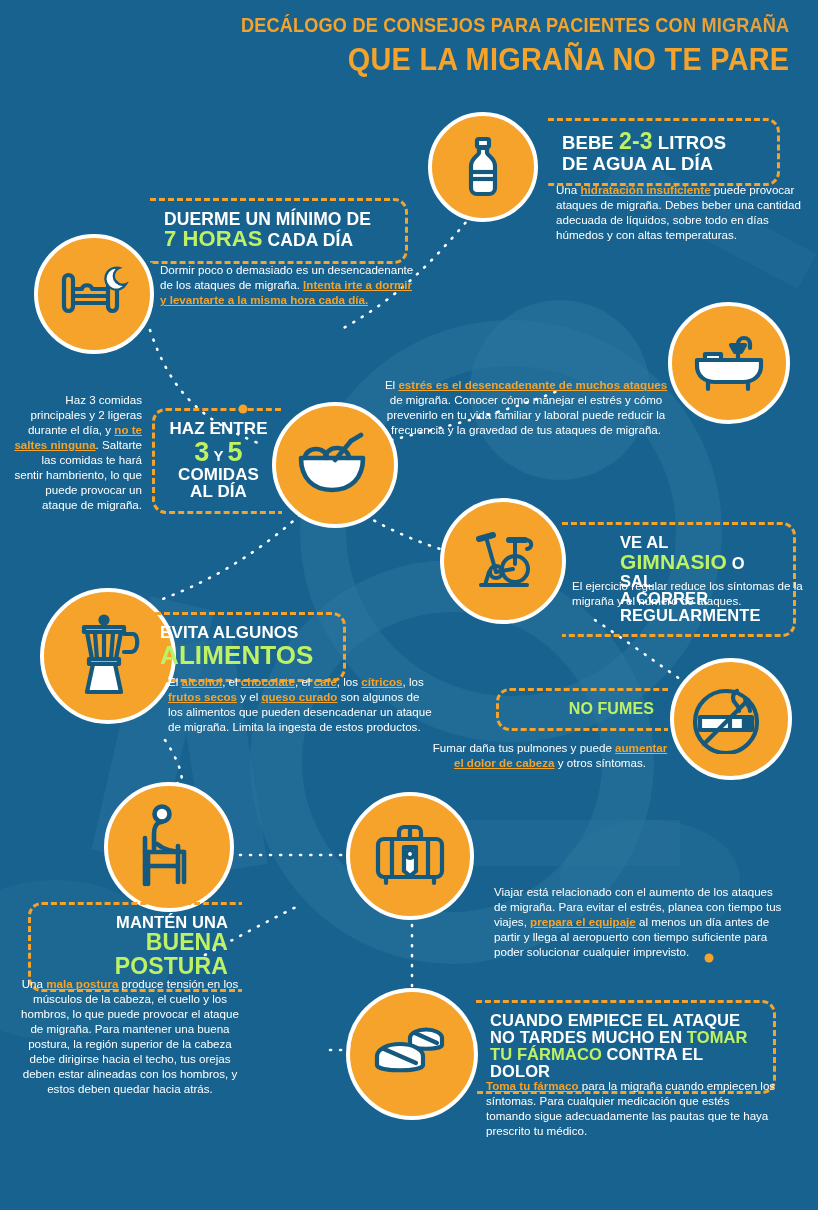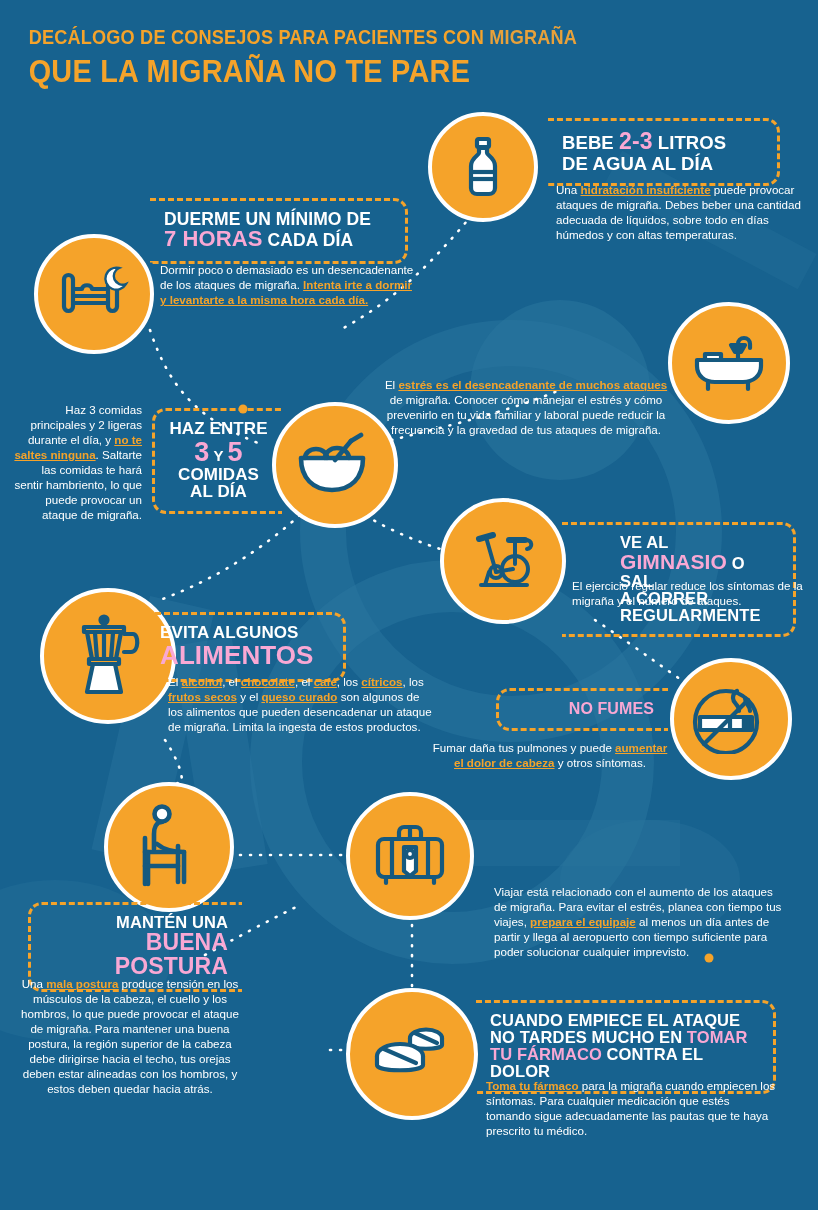--- a/index.html
+++ b/index.html
@@ -22,28 +22,28 @@
   .circle{position:absolute;border-radius:50%;background:#f5a32a;
           border:4px solid #ffffff;box-sizing:border-box;
           display:flex;align-items:center;justify-content:center;}
   .circle svg{display:block;}
 
   
   .tagbox{position:absolute;border:3px dashed #f5a32a;border-radius:14px;
           box-sizing:border-box;padding:9px 14px 10px 14px;}
   .tagbox h2{margin:0;color:#ffffff;font-weight:bold;line-height:1.04;
              letter-spacing:.1px;}
-  .tagbox .hl{color:#f9a8d4;}
+  .tagbox .hl{color:#bef264;}
 
   
   .body{position:absolute;color:#ffffff;line-height:1.30;font-size:11.6px;}
   .body .u{color:#f5a32a;text-decoration:underline;font-weight:bold;}
 
   
-  #header{position:absolute;left:0;top:14px;width:818px;text-align:left;margin-top:12px;}
+  #header{position:absolute;left:0;top:14px;width:818px;text-align:right;}
   #header .l1{color:#f5a32a;font-weight:bold;font-size:19.5px;letter-spacing:.2px;
               transform:scaleX(.93);}
   #header .l1 .hl{color:#e8a13a;}
   #header .l2{color:#f5a32a;font-weight:bold;font-size:31px;margin-top:5px;
               letter-spacing:.3px;transform:scaleX(.93);}
 </style>
 </head>
 <body>
 
 <div id="stage">
@@ -157,21 +157,21 @@
     </svg>
   </div>
   <div class="tagbox" style="left:152px;top:408px;width:130px;text-align:center;border-right:none;border-top-right-radius:0;border-bottom-right-radius:0;">
     <h2 style="font-size:17px;">
       <span>HAZ ENTRE</span><br>
       <span class="hl" style="font-size:27px;">3</span><span style="font-size:15px;"> Y </span><span class="hl" style="font-size:27px;">5</span><br>
       <span>COMIDAS</span><br>
       <span>AL DÍA</span>
     </h2>
   </div>
-  <div class="body" style="left:10px;top:402px;width:132px;text-align:right;">
+  <div class="body" style="left:10px;top:392px;width:132px;text-align:right;">
     <span>Haz 3 comidas principales y 2 ligeras durante el día, y </span><span class="u">no te saltes ninguna</span><span>. Saltarte las comidas te hará sentir hambriento, lo que puede provocar un ataque de migraña.</span>
   </div>
 
   <div class="circle" style="left:440px;top:498px;width:126px;height:126px;">
     <svg width="80" height="66" viewBox="0 0 80 66">
       <g fill="none" stroke="#15597f" stroke-width="4" stroke-linejoin="round" stroke-linecap="round">
         <path d="M16,11 L30,7" stroke-width="6"></path>
         <path d="M46,12 L62,12" stroke-width="6"></path>
         <path d="M62,12 C70,12 70,20 64,21"></path>
         <line x1="23" y1="9" x2="33" y2="44"></line>

